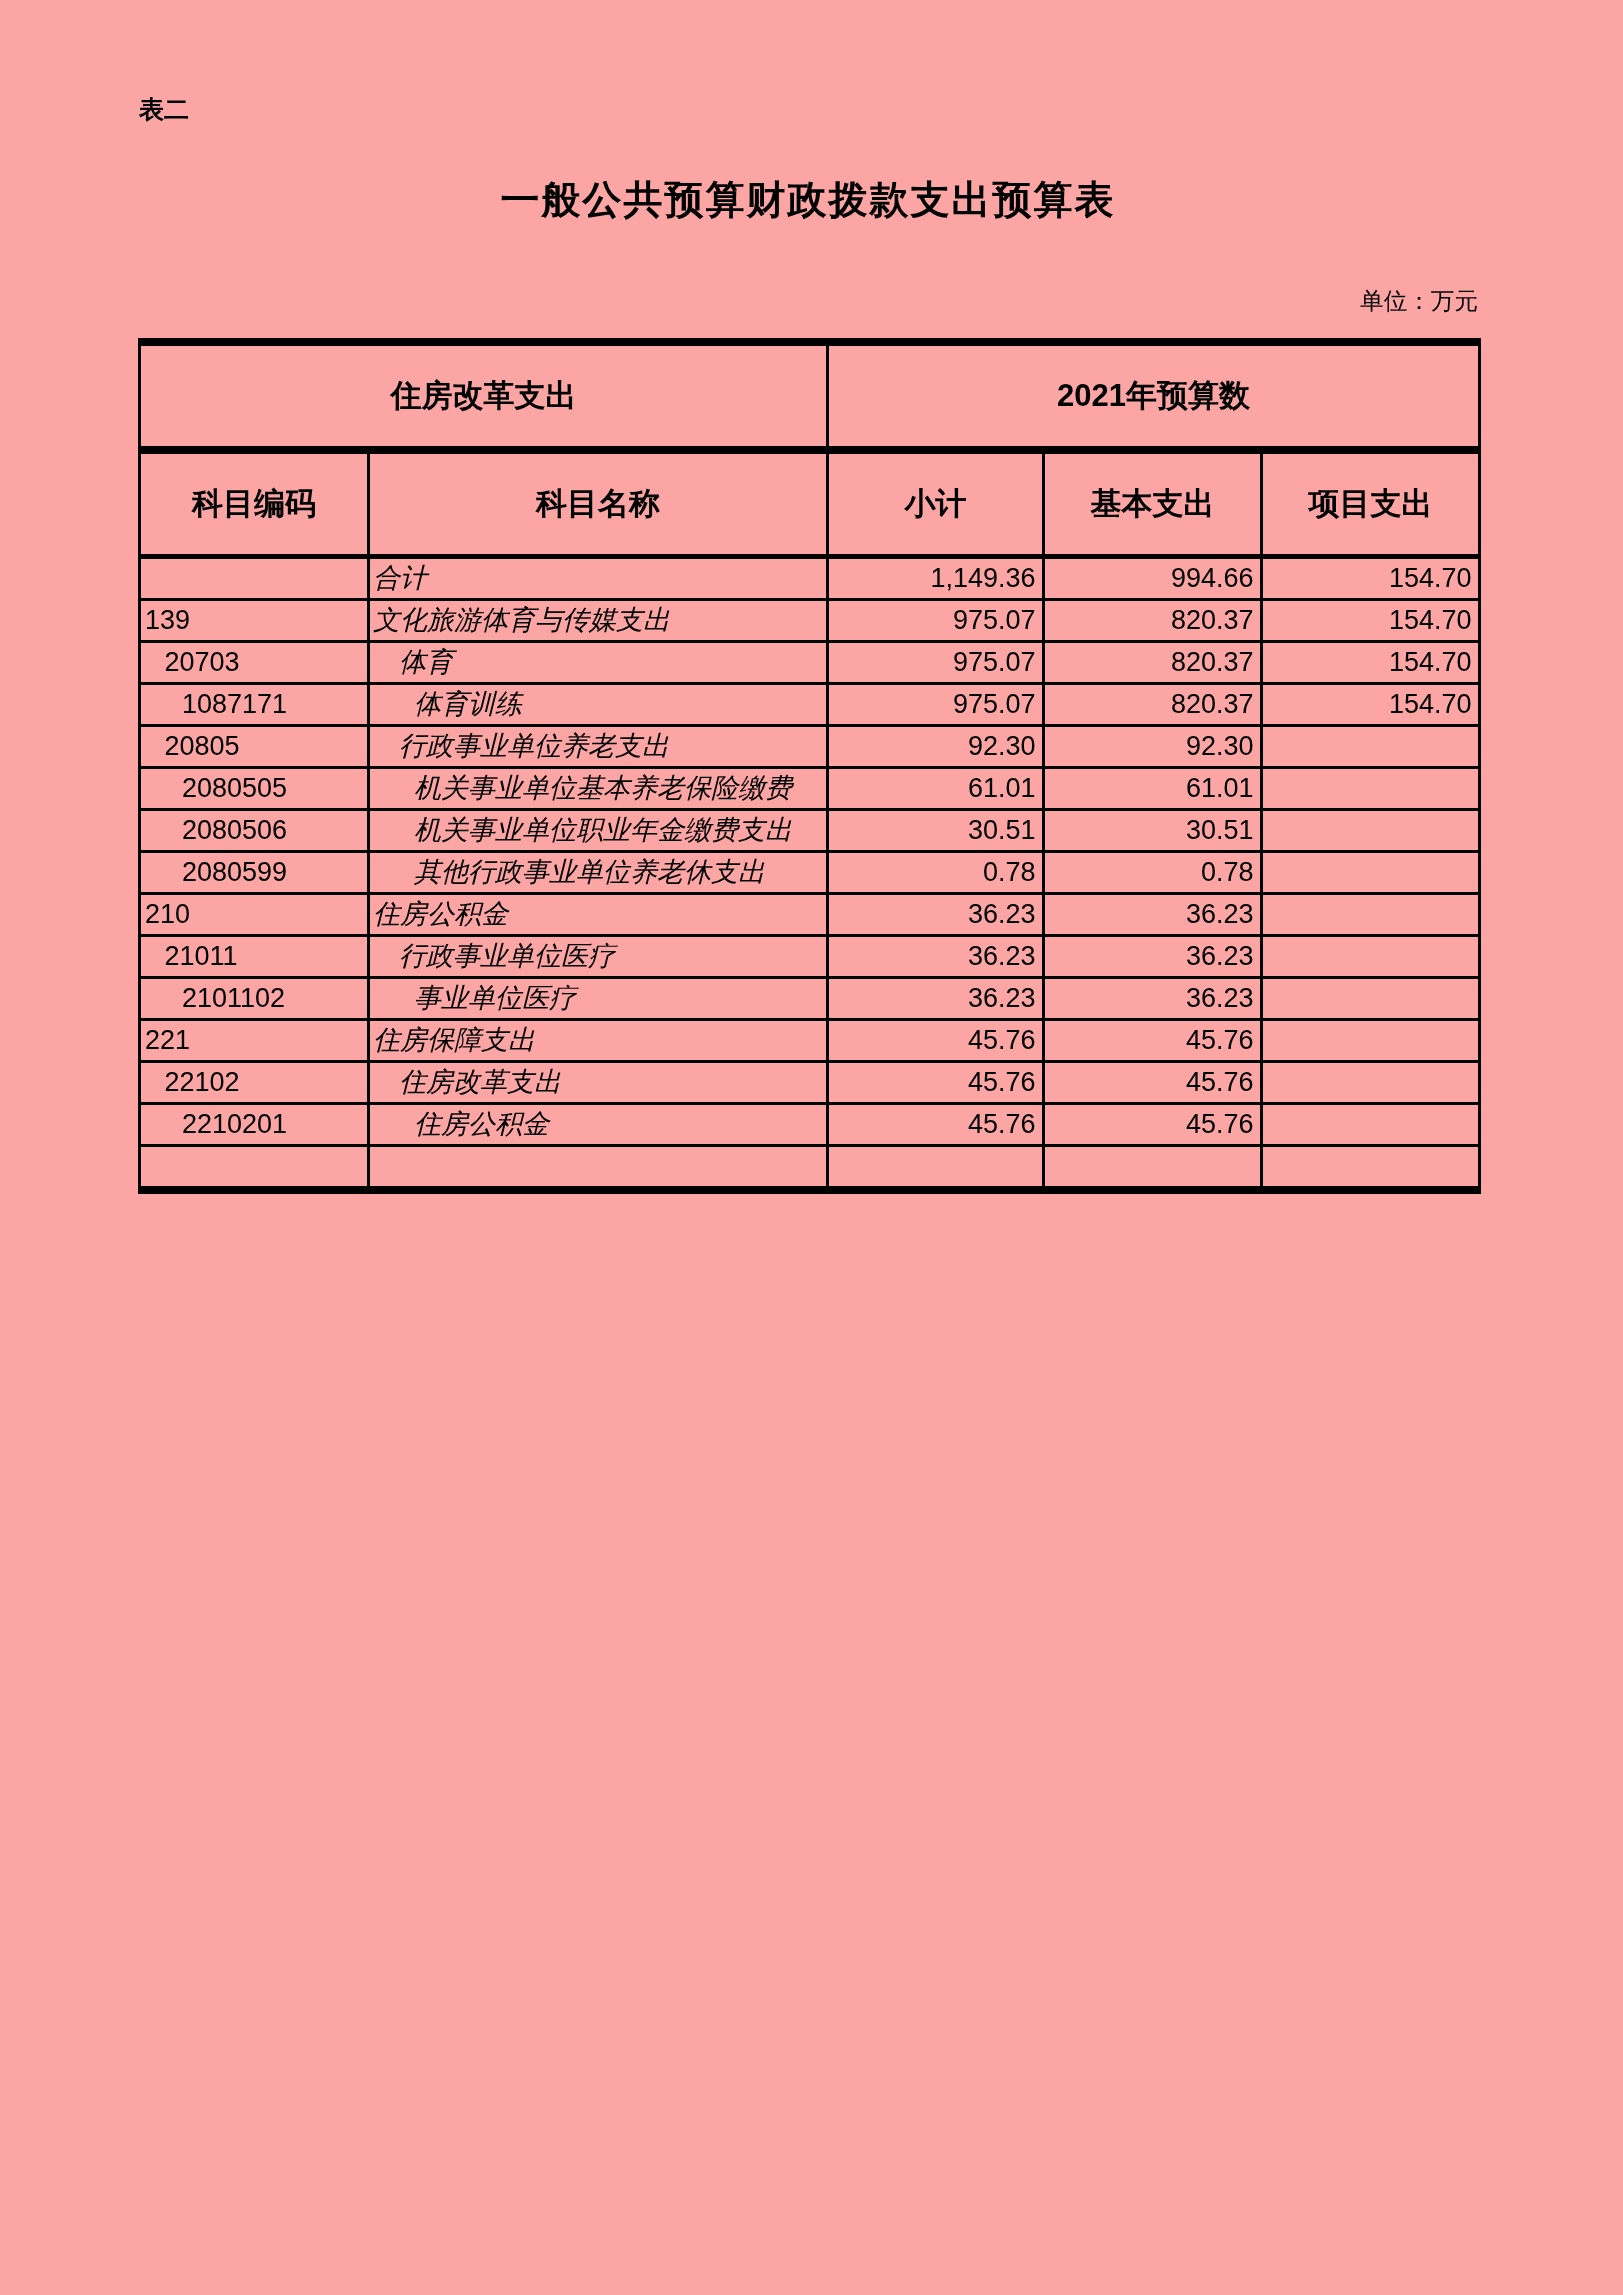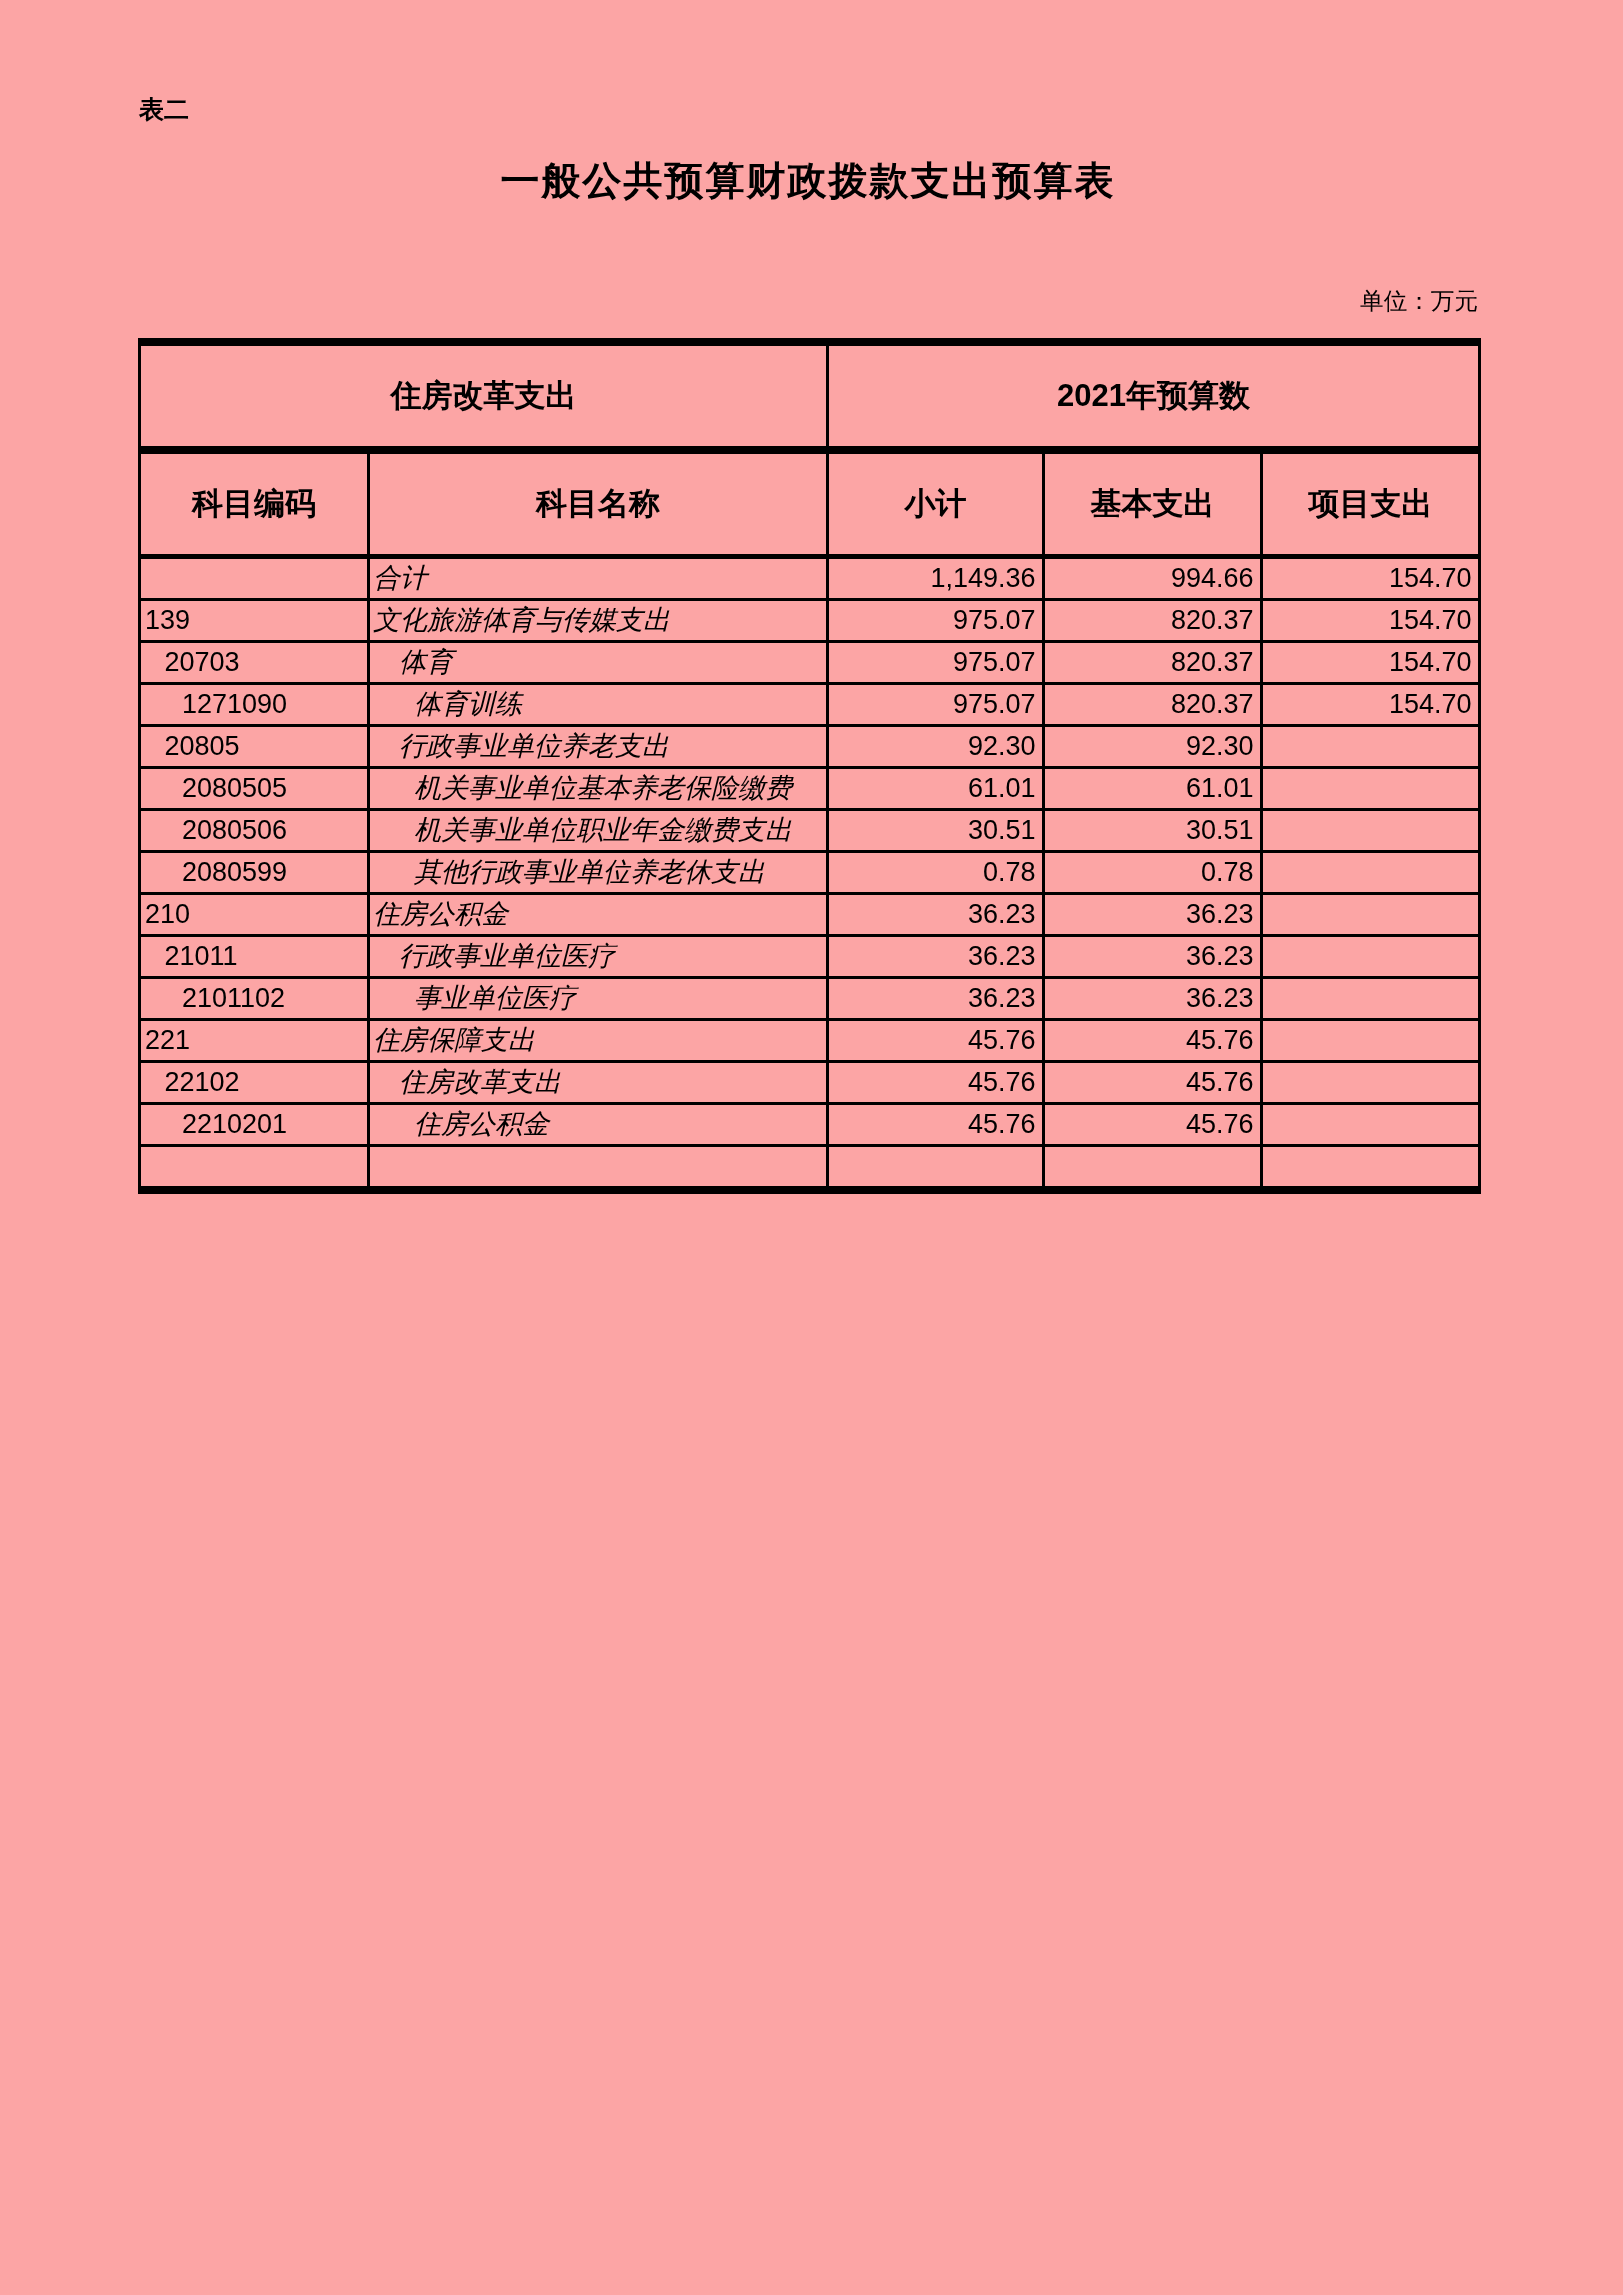--- a/index.html
+++ b/index.html
@@ -24,21 +24,21 @@
     position: absolute;
     left: 139px;
     top: 93px;
     font-size: 25px;
     font-weight: bold;
     font-family: "Liberation Sans", sans-serif;
   }
   .title {
     position: absolute;
     left: 138px;
-    top: 154px;
+    top: 173px;
     width: 1340px;
     text-align: center;
     font-size: 39px;
     font-weight: bold;
     letter-spacing: 2px;
     font-family: "Liberation Sans", sans-serif;
   }
   .unit-note {
     position: absolute;
     left: 138px;
@@ -174,21 +174,21 @@
     <td class="c-code"><span class="code" style="padding-left: 19.6px;">20703</span></td>
     <td class="c-name">
             <div class="nm" style="text-indent: 26px;">体育</div>
           </td>
     <td class="c-num">975.07</td>
     <td class="c-num">820.37</td>
     <td class="c-num">154.70</td>
   </tr>
 
   <tr>
-    <td class="c-code"><span class="code" style="padding-left: 37px;">1271090</span></td>
+    <td class="c-code"><span class="code" style="padding-left: 37px;">1087171</span></td>
     <td class="c-name">
             <div class="nm" style="text-indent: 41px;">体育训练</div>
           </td>
     <td class="c-num">975.07</td>
     <td class="c-num">820.37</td>
     <td class="c-num">154.70</td>
   </tr>
 
 
   <tr>

